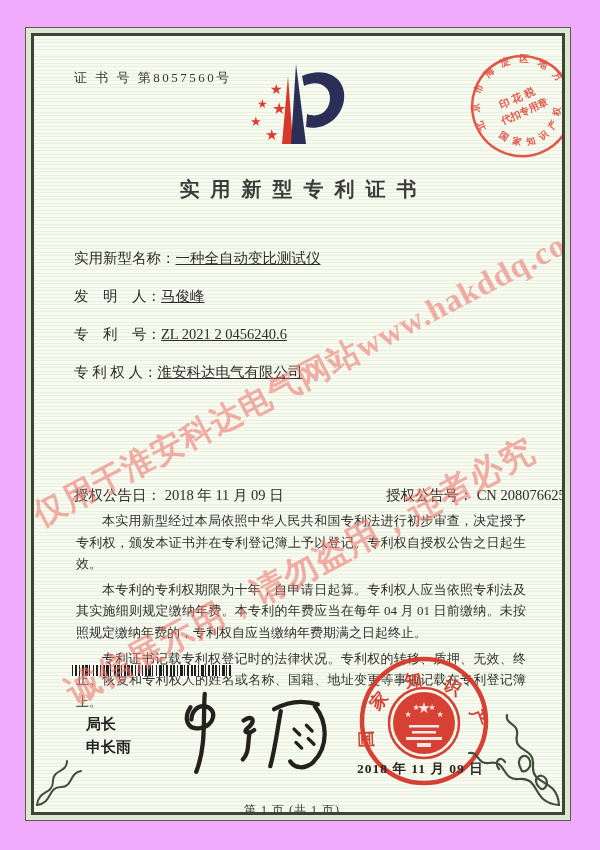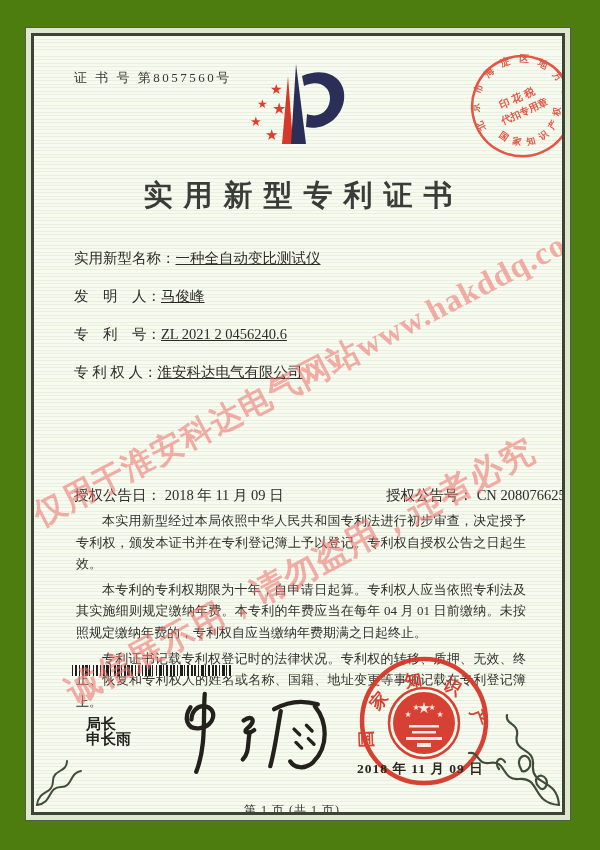--- a/index.html
+++ b/index.html
@@ -1,40 +1,40 @@
 <!DOCTYPE html>
 <html><head>
 <meta charset="utf-8">
 <style>
   html,body{margin:0;padding:0;}
   body{width:600px;height:850px;background:#ffffff;font-family:"Liberation Serif","DejaVu Serif",serif;overflow:hidden;}
-  .page{position:relative;width:600px;height:850px;background:#4d7c0f;}
+  .page{position:relative;width:600px;height:850px;background:#f0abfc;}
   .frame-outer{position:absolute;left:25px;top:27px;width:546px;height:794px;
     border:1.5px solid #565b49;background:#dde8d1;box-sizing:border-box;}
   .frame-inner{position:absolute;inset:5px;border:3px solid #3e4434;box-sizing:border-box;
     background:repeating-linear-gradient(180deg,#f7faf0 0px,#f7faf0 2.5px,#e9f1dd 2.5px,#e9f1dd 3.5px);
     overflow:hidden;}
   .cert-no{position:absolute;left:40px;top:33px;font-size:13px;letter-spacing:2.5px;color:#3a3733;}
   .logo{position:absolute;left:196px;top:14px;}
   .tax-stamp{position:absolute;left:433px;top:14px;transform:rotate(-24deg);opacity:.92;}
-  .title{position:absolute;left:0;right:0;top:140px;text-align:center;font-size:29px;font-weight:bold;
+  .title{position:absolute;left:0;right:0;top:140px;text-align:center;font-size:20px;font-weight:bold;
     letter-spacing:11px;padding-left:11px;color:#3b3b39;}
   .fields{position:absolute;left:40px;top:212px;width:468px;font-size:14.5px;color:#2e2b28;}
   .frow{margin-bottom:17px;line-height:21px;display:flex;align-items:flex-start;}
   .flabel{white-space:nowrap;}
   .fvalue{white-space:pre-line;text-decoration:underline;}
   .grant-row{position:absolute;left:40px;top:449px;width:468px;font-size:14.5px;color:#2e2b28;line-height:21px;}
   .grant-right{position:absolute;left:312px;top:0;white-space:nowrap;}
   .paras{position:absolute;left:38px;top:470px;width:458px;font-size:13px;line-height:21.6px;color:#33302c;}
   .paras p{margin:4px;text-indent:2em;text-align:justify;}
   .barcode{position:absolute;left:38px;top:629px;width:160px;height:11px;
     background:repeating-linear-gradient(90deg,#1e1d1b 0 1.5px,#f5f8ee 1.5px 3px,#1e1d1b 3px 5.5px,#f5f8ee 5.5px 7px,#1e1d1b 7px 8px,#f5f8ee 8px 10.5px);}
   .officer{position:absolute;left:52px;top:680px;font-family:"Liberation Sans","DejaVu Sans",sans-serif;
     font-size:15px;font-weight:bold;color:#25231f;line-height:1;}
-  .officer .name{}
+  .officer .name{margin-top:9px;font-family:Liberation Serif, serif;}
   .signature{position:absolute;left:128px;top:650px;}
   .state-seal{position:absolute;left:320px;top:615px;opacity:.95;}
   .seal-date{position:absolute;left:323px;top:724px;font-size:13.5px;font-weight:bold;color:#2b2620;letter-spacing:1px;}
   .footer{position:absolute;left:0;right:12px;top:766px;text-align:center;font-size:12px;color:#33302c;letter-spacing:1px;}
   .flourish-br{position:absolute;right:1px;bottom:1px;}
   .flourish-bl{position:absolute;left:1px;bottom:1px;}
   .wm{position:absolute;font-weight:bold;color:rgba(236,118,112,0.58);white-space:nowrap;
     transform-origin:left top;pointer-events:none;z-index:6;letter-spacing:1px;}
   .wm1{left:-8px;top:462px;font-size:32px;transform:rotate(-27.5deg);}
   .wm2{left:24px;top:638px;font-size:34px;transform:rotate(-28deg);}

